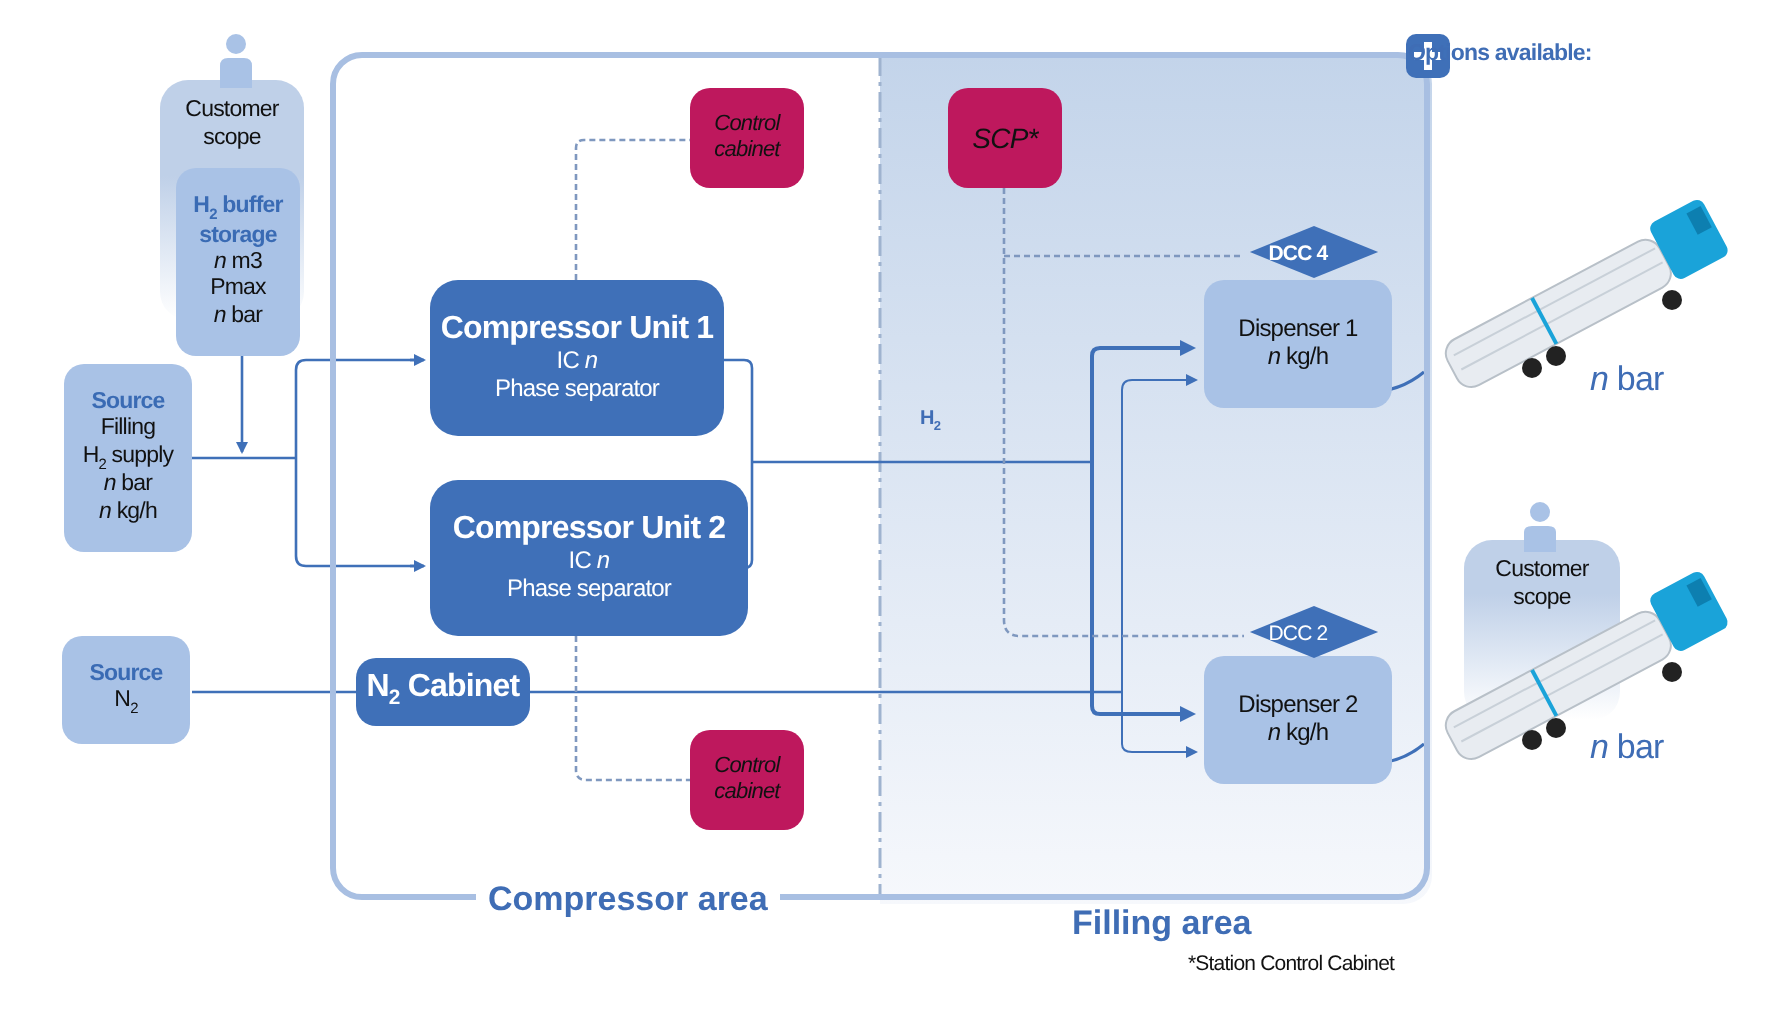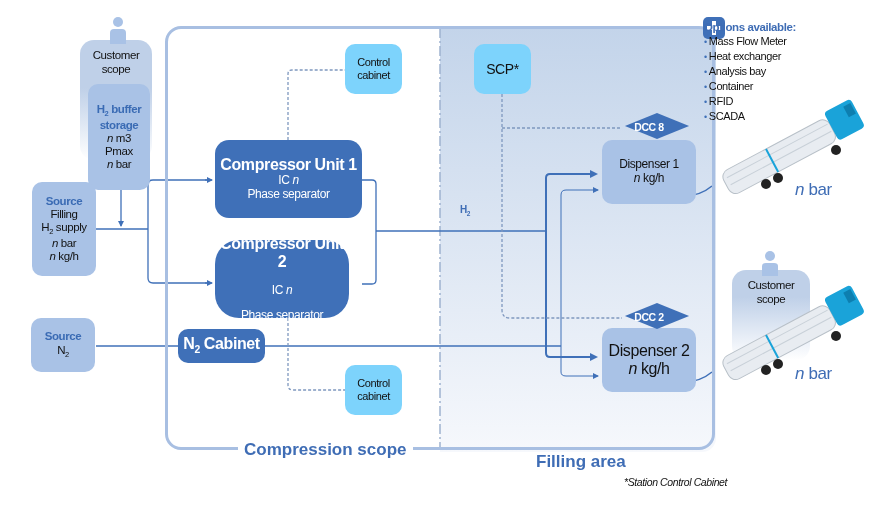--- a/index.html
+++ b/index.html
@@ -3,21 +3,21 @@
 <meta charset="utf-8">
 <style>
   html,body{margin:0;padding:0;background:#fff;}
   body{width:894px;height:506px;position:relative;overflow:hidden;font-family:"Liberation Sans",sans-serif;}
   .abs{position:absolute;}
   .cond{font-family:"Liberation Sans",sans-serif;letter-spacing:-0.4px;}
   .filling-bg{left:440px;top:28px;width:276px;height:424px;background:linear-gradient(#c3d4ea,#f6f8fc);border-radius:0 14px 14px 0;}
   .main-frame{left:165px;top:26px;width:550px;height:424px;border:3px solid #a8bfe2;border-radius:16px;box-sizing:border-box;}
   .box{position:absolute;border-radius:10px;display:flex;flex-direction:column;align-items:center;justify-content:center;text-align:center;box-sizing:border-box;line-height:1.15;}
   .light{background:#a9c2e6;color:#111;font-size:12px;}
-  .lighter{background:#7dd3fc;color:#111;font-size:11px;}
+  .lighter{background:#be185d;color:#111;font-size:11px;font-style:italic;}
   .dark{background:#3f70b8;color:#fff;}
   .blue-t{color:#3a6bb4;font-weight:bold;}
   .area-label{font-weight:bold;color:#3f6db5;font-size:17px;background:#fff;padding:0 6px;}
   .diamond{position:absolute;width:74px;height:26px;}
   .opt-list{margin:0;padding:0;list-style:none;font-size:11px;color:#111;line-height:14px;}
   .opt-list li::before{content:"• ";color:#3f70b8;font-size:9px;}
   .nbar{font-size:17px;color:#3f6db5;}
   sub{font-size:0.65em;}
 </style>
 </head>
@@ -62,34 +62,34 @@
   <line x1="502" y1="128" x2="622" y2="128" stroke="#7f98bf" stroke-width="1.3" stroke-dasharray="3,2"></line>
 
   <path d="M684,196 Q700,196 712,186" stroke="#3f70b8" stroke-width="1.5" fill="none"></path>
   <circle cx="684" cy="196" r="3.5" fill="#fff" stroke="#3f70b8" stroke-width="1.2"></circle>
   <path d="M684,382 Q700,382 712,372" stroke="#3f70b8" stroke-width="1.5" fill="none"></path>
   <circle cx="684" cy="382" r="3.5" fill="#fff" stroke="#3f70b8" stroke-width="1.2"></circle>
 </svg>
 
 <div class="abs main-frame"></div>
 
-<div class="abs area-label" style="left:238px;top:440px;">Compression scope</div>
+<div class="abs area-label" style="left:238px;top:440px;">Compressor area</div>
 <div class="abs area-label" style="left:530px;top:452px;">Filling area</div>
 
 <div class="abs" style="left:80px;top:40px;width:72px;height:120px;border-radius:14px;background:linear-gradient(#bfd0e8 40%,#ffffff);"></div>
 <svg class="abs" style="left:108px;top:16px" width="20" height="28">
   <circle cx="10" cy="6" r="5" fill="#a9c2e6"></circle>
   <path d="M2,28 V17 Q2,13 6,13 H14 Q18,13 18,17 V28 z" fill="#a9c2e6"></path>
 </svg>
 <div class="abs cond" style="left:80px;top:48px;width:72px;text-align:center;font-size:11.5px;line-height:14px;color:#111;">
   <div>Customer</div>
   <div>scope</div>
 </div>
 
-<div class="box light cond" style="left:88px;top:84px;width:62px;height:106px;font-size:11.5px;">
+<div class="box light cond" style="left:88px;top:84px;width:62px;height:94px;font-size:11.5px;">
   <div class="blue-t"><span>H</span><sub>2</sub><span> buffer</span></div>
   <div class="blue-t">storage</div>
   <div><i>n</i><span> m3</span></div>
   <div>Pmax</div>
   <div><i>n</i><span> bar</span></div>
 </div>
 
 <div class="box light cond" style="left:32px;top:182px;width:64px;height:94px;font-size:11.5px;">
   <div class="blue-t">Source</div>
   <div>Filling</div>
@@ -105,21 +105,21 @@
 
 <div class="box dark cond" style="left:178px;top:329px;width:87px;height:34px;font-size:16px;font-weight:bold;">
   <div><span>N</span><sub>2</sub><span> Cabinet</span></div>
 </div>
 
 <div class="box dark cond" style="left:215px;top:140px;width:147px;height:78px;border-radius:14px;font-size:12px;">
   <div style="font-size:16px;font-weight:bold;text-align:center;">Compressor Unit 1</div>
   <div><span>IC </span><i>n</i></div>
   <div>Phase separator</div>
 </div>
-<div class="box dark cond" style="left:215px;top:240px;width:134px;height:78px;border-radius:24px;font-size:12px;gap:12px;">
+<div class="box dark cond" style="left:215px;top:240px;width:159px;height:78px;border-radius:14px;font-size:12px;">
   <div style="font-size:16px;font-weight:bold;">Compressor Unit 2</div>
   <div><span>IC </span><i>n</i></div>
   <div>Phase separator</div>
 </div>
 
 <div class="box lighter cond" style="left:345px;top:44px;width:57px;height:50px;">
   <div>Control</div>
   <div>cabinet</div>
 </div>
 <div class="box lighter cond" style="left:345px;top:365px;width:57px;height:50px;">
@@ -130,48 +130,40 @@
 <div class="box lighter cond" style="left:474px;top:44px;width:57px;height:50px;font-size:14px;">
   <div>SCP*</div>
 </div>
 
 <div class="abs cond" style="left:460px;top:204px;font-size:10px;font-weight:bold;color:#3f6db5;"><span>H</span><sub>2</sub></div>
 
 <div class="box light cond" style="left:602px;top:140px;width:94px;height:64px;font-size:12px;">
   <div>Dispenser 1</div>
   <div><i>n</i><span> kg/h</span></div>
 </div>
-<div class="box light cond" style="left:602px;top:328px;width:94px;height:64px;font-size:16px;">
+<div class="box light cond" style="left:602px;top:328px;width:94px;height:64px;font-size:12px;">
   <div>Dispenser 2</div>
   <div><i>n</i><span> kg/h</span></div>
 </div>
 
 <svg class="diamond" style="left:620px;top:113px" viewBox="0 0 74 30" width="58" height="30">
   <polygon points="37,0 74,15 37,30 0,15" fill="#3f70b8"></polygon>
 </svg>
-<div class="abs cond" style="left:620px;top:121px;width:58px;text-align:center;color:#fff;font-size:10.5px;font-weight:bold;">DCC 8</div>
+<div class="abs cond" style="left:620px;top:121px;width:58px;text-align:center;color:#fff;font-size:10.5px;font-weight:bold;">DCC 4</div>
 <svg class="diamond" style="left:620px;top:303px" viewBox="0 0 74 30" width="58" height="30">
   <polygon points="37,0 74,15 37,30 0,15" fill="#3f70b8"></polygon>
 </svg>
-<div class="abs cond" style="left:620px;top:311px;width:58px;text-align:center;color:#fff;font-size:10.5px;font-weight:bold;">DCC 2</div>
+<div class="abs cond" style="left:620px;top:311px;width:58px;text-align:center;color:#fff;font-size:10.5px;font-weight:normal;">DCC 2</div>
 
 <div class="abs" style="left:703px;top:17px;width:22px;height:22px;background:#3f70b8;border-radius:5px;">
   <div class="abs" style="left:9px;top:4px;width:4px;height:14px;background:#fff;"></div>
   <div class="abs" style="left:4px;top:9px;width:14px;height:4px;background:#fff;"></div>
 </div>
 <div class="abs cond" style="left:704px;top:20px;">
   <div style="font-size:11.5px;font-weight:bold;color:#3f6db5;line-height:14px;">Options available:</div>
-  <ul class="opt-list">
-    <li>Mass Flow Meter</li>
-    <li>Heat exchanger</li>
-    <li>Analysis bay</li>
-    <li>Container</li>
-    <li>RFID</li>
-    <li>SCADA</li>
-  </ul>
 </div>
 
 <div class="abs" style="left:732px;top:270px;width:78px;height:90px;border-radius:14px;background:linear-gradient(#bfd0e8 30%,#ffffff);"></div>
 <svg class="abs" style="left:760px;top:250px" width="20" height="26">
   <circle cx="10" cy="6" r="5" fill="#a9c2e6"></circle>
   <path d="M2,26 V16 Q2,13 6,13 H14 Q18,13 18,16 V26 z" fill="#a9c2e6"></path>
 </svg>
 <div class="abs cond" style="left:732px;top:278px;width:78px;text-align:center;font-size:11.5px;line-height:14px;color:#111;">
   <div>Customer</div>
   <div>scope</div>
@@ -199,13 +191,13 @@
     <rect x="130" y="40" width="30" height="32" rx="4" fill="#1aa3d9"></rect>
     <rect x="150" y="44" width="8" height="12" fill="#0d7fb0"></rect>
   </g>
   <circle cx="60" cy="92" r="5" fill="#222"></circle>
     <circle cx="72" cy="86" r="5" fill="#222"></circle>
     <circle cx="130" cy="58" r="5" fill="#222"></circle>
 </svg>
 <div class="abs nbar cond" style="left:795px;top:180px;"><i>n</i><span> bar</span></div>
 <div class="abs nbar cond" style="left:795px;top:364px;"><i>n</i><span> bar</span></div>
 
-<div class="abs cond" style="left:624px;top:476px;font-size:10.5px;font-style:italic;color:#111;">*Station Control Cabinet</div>
+<div class="abs cond" style="left:594px;top:476px;font-size:10.5px;color:#111;">*Station Control Cabinet</div>
 
 </body></html>

